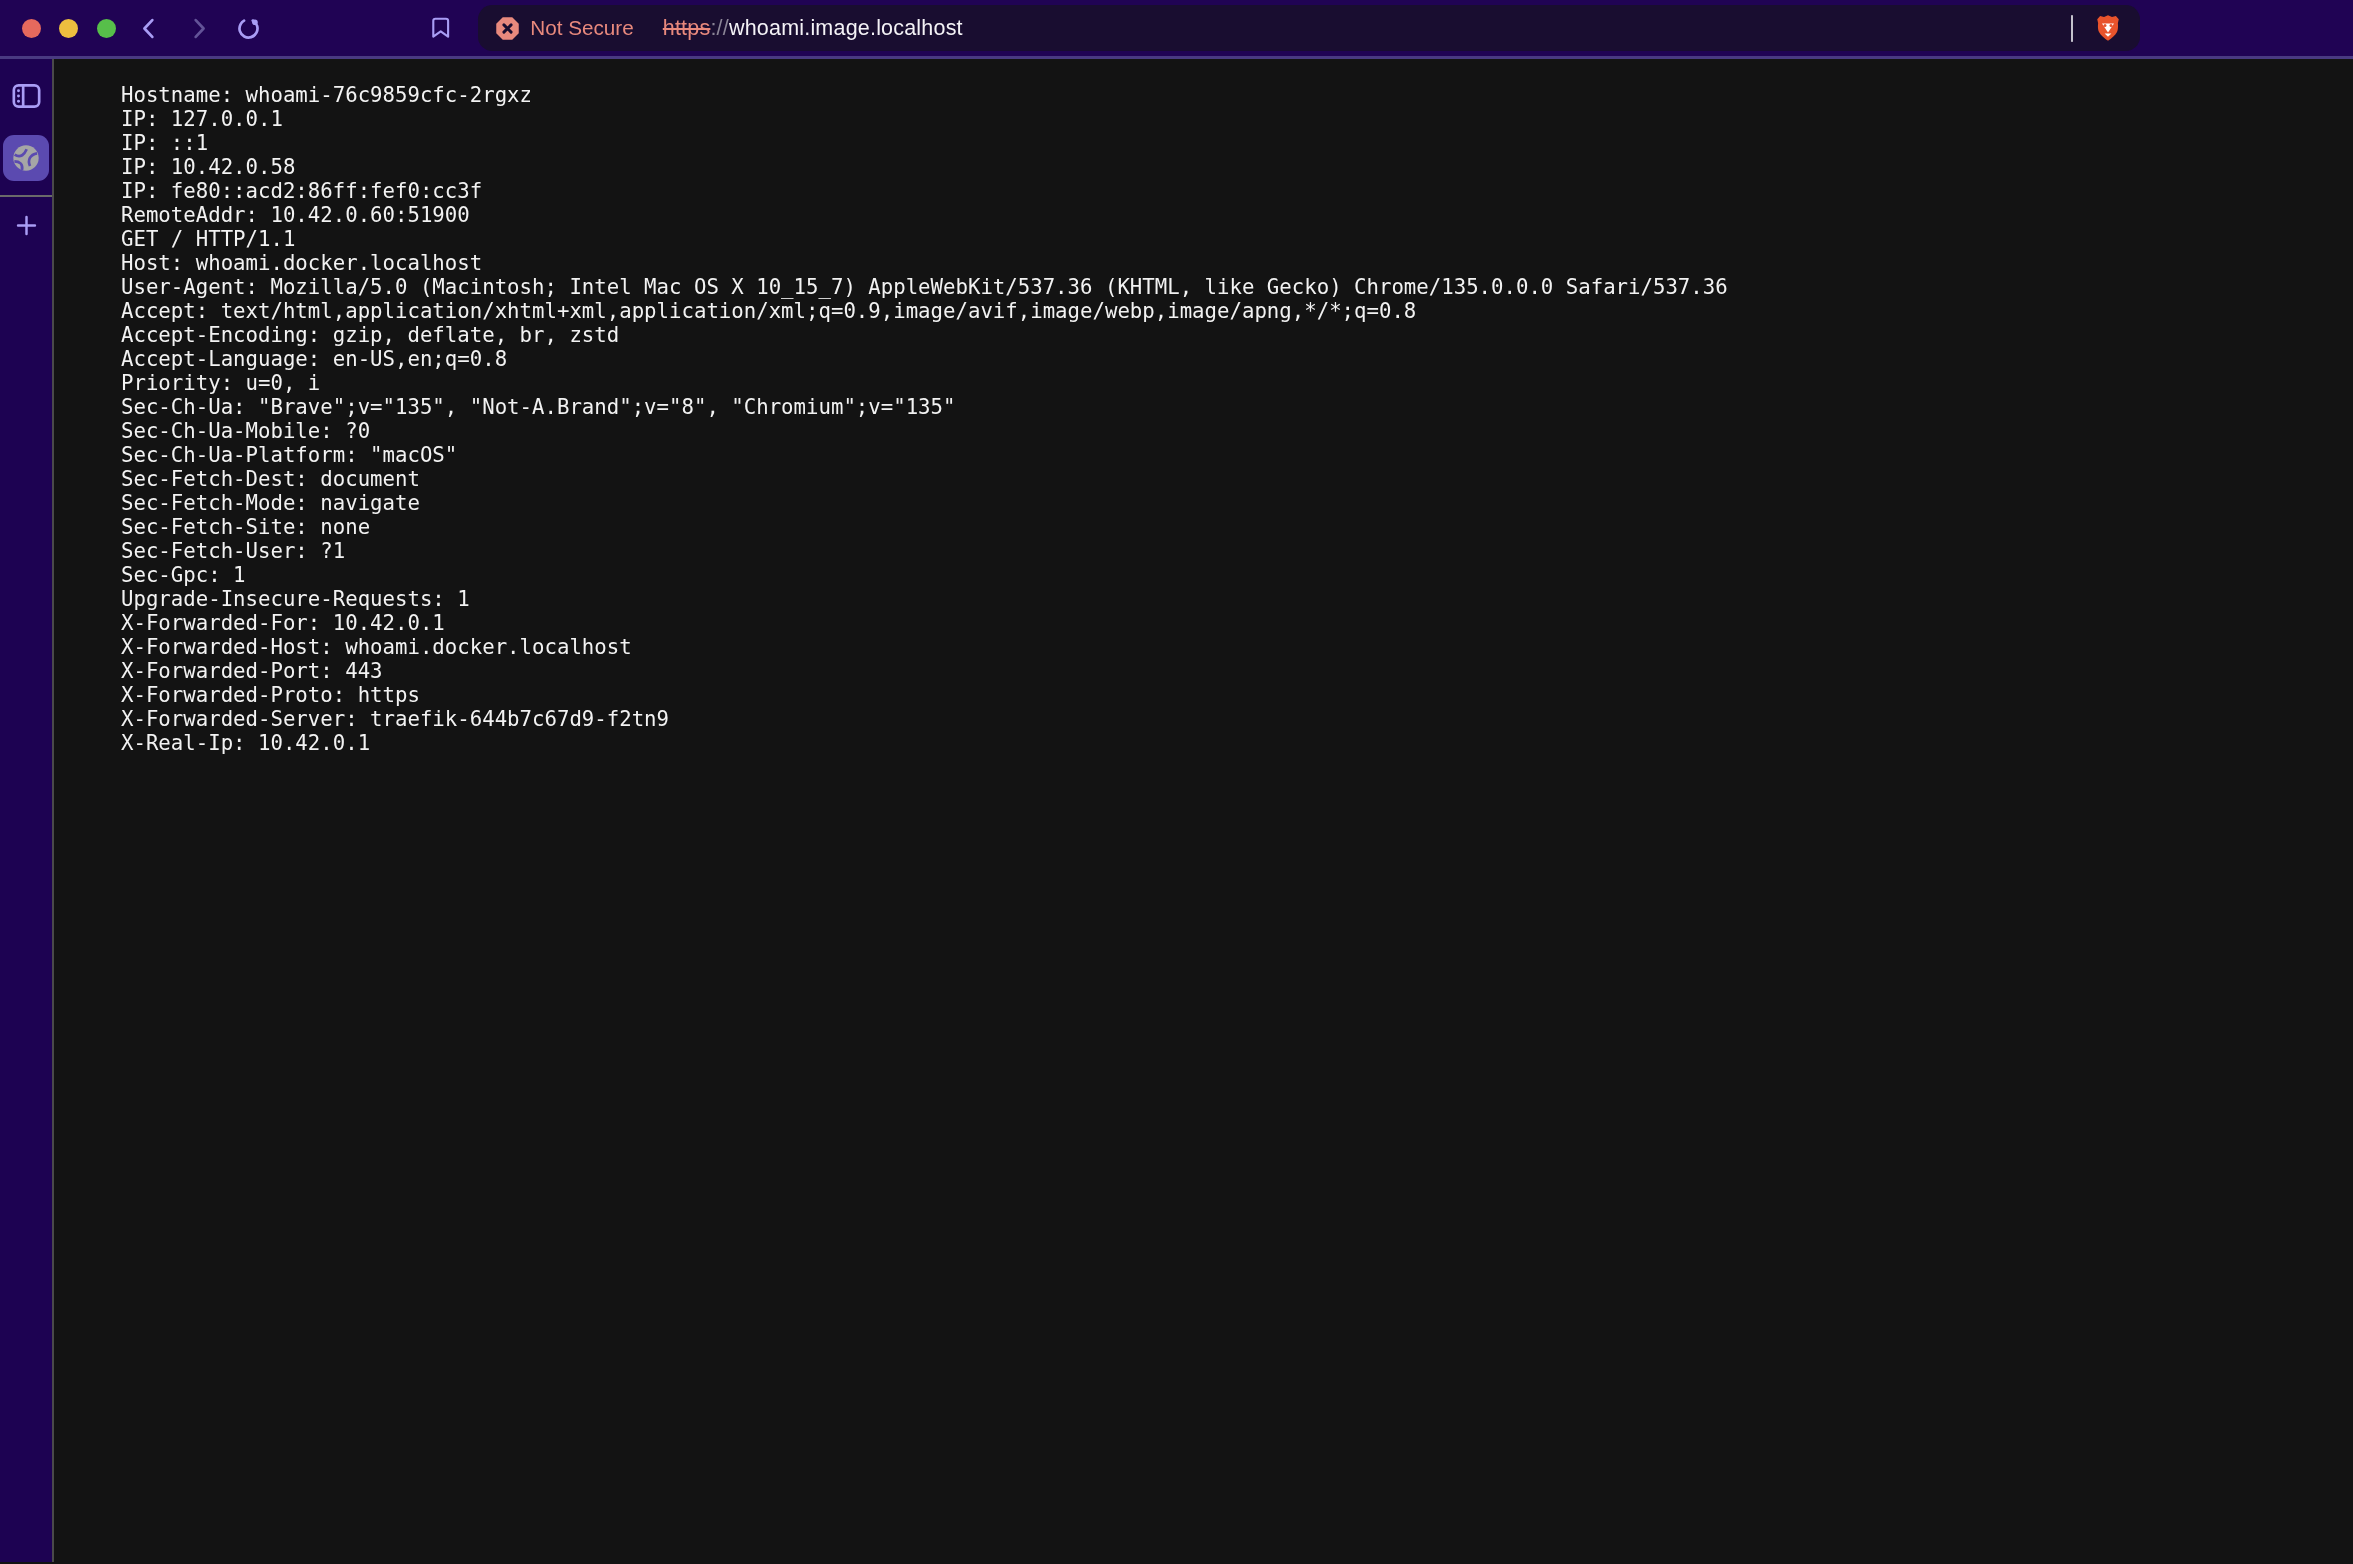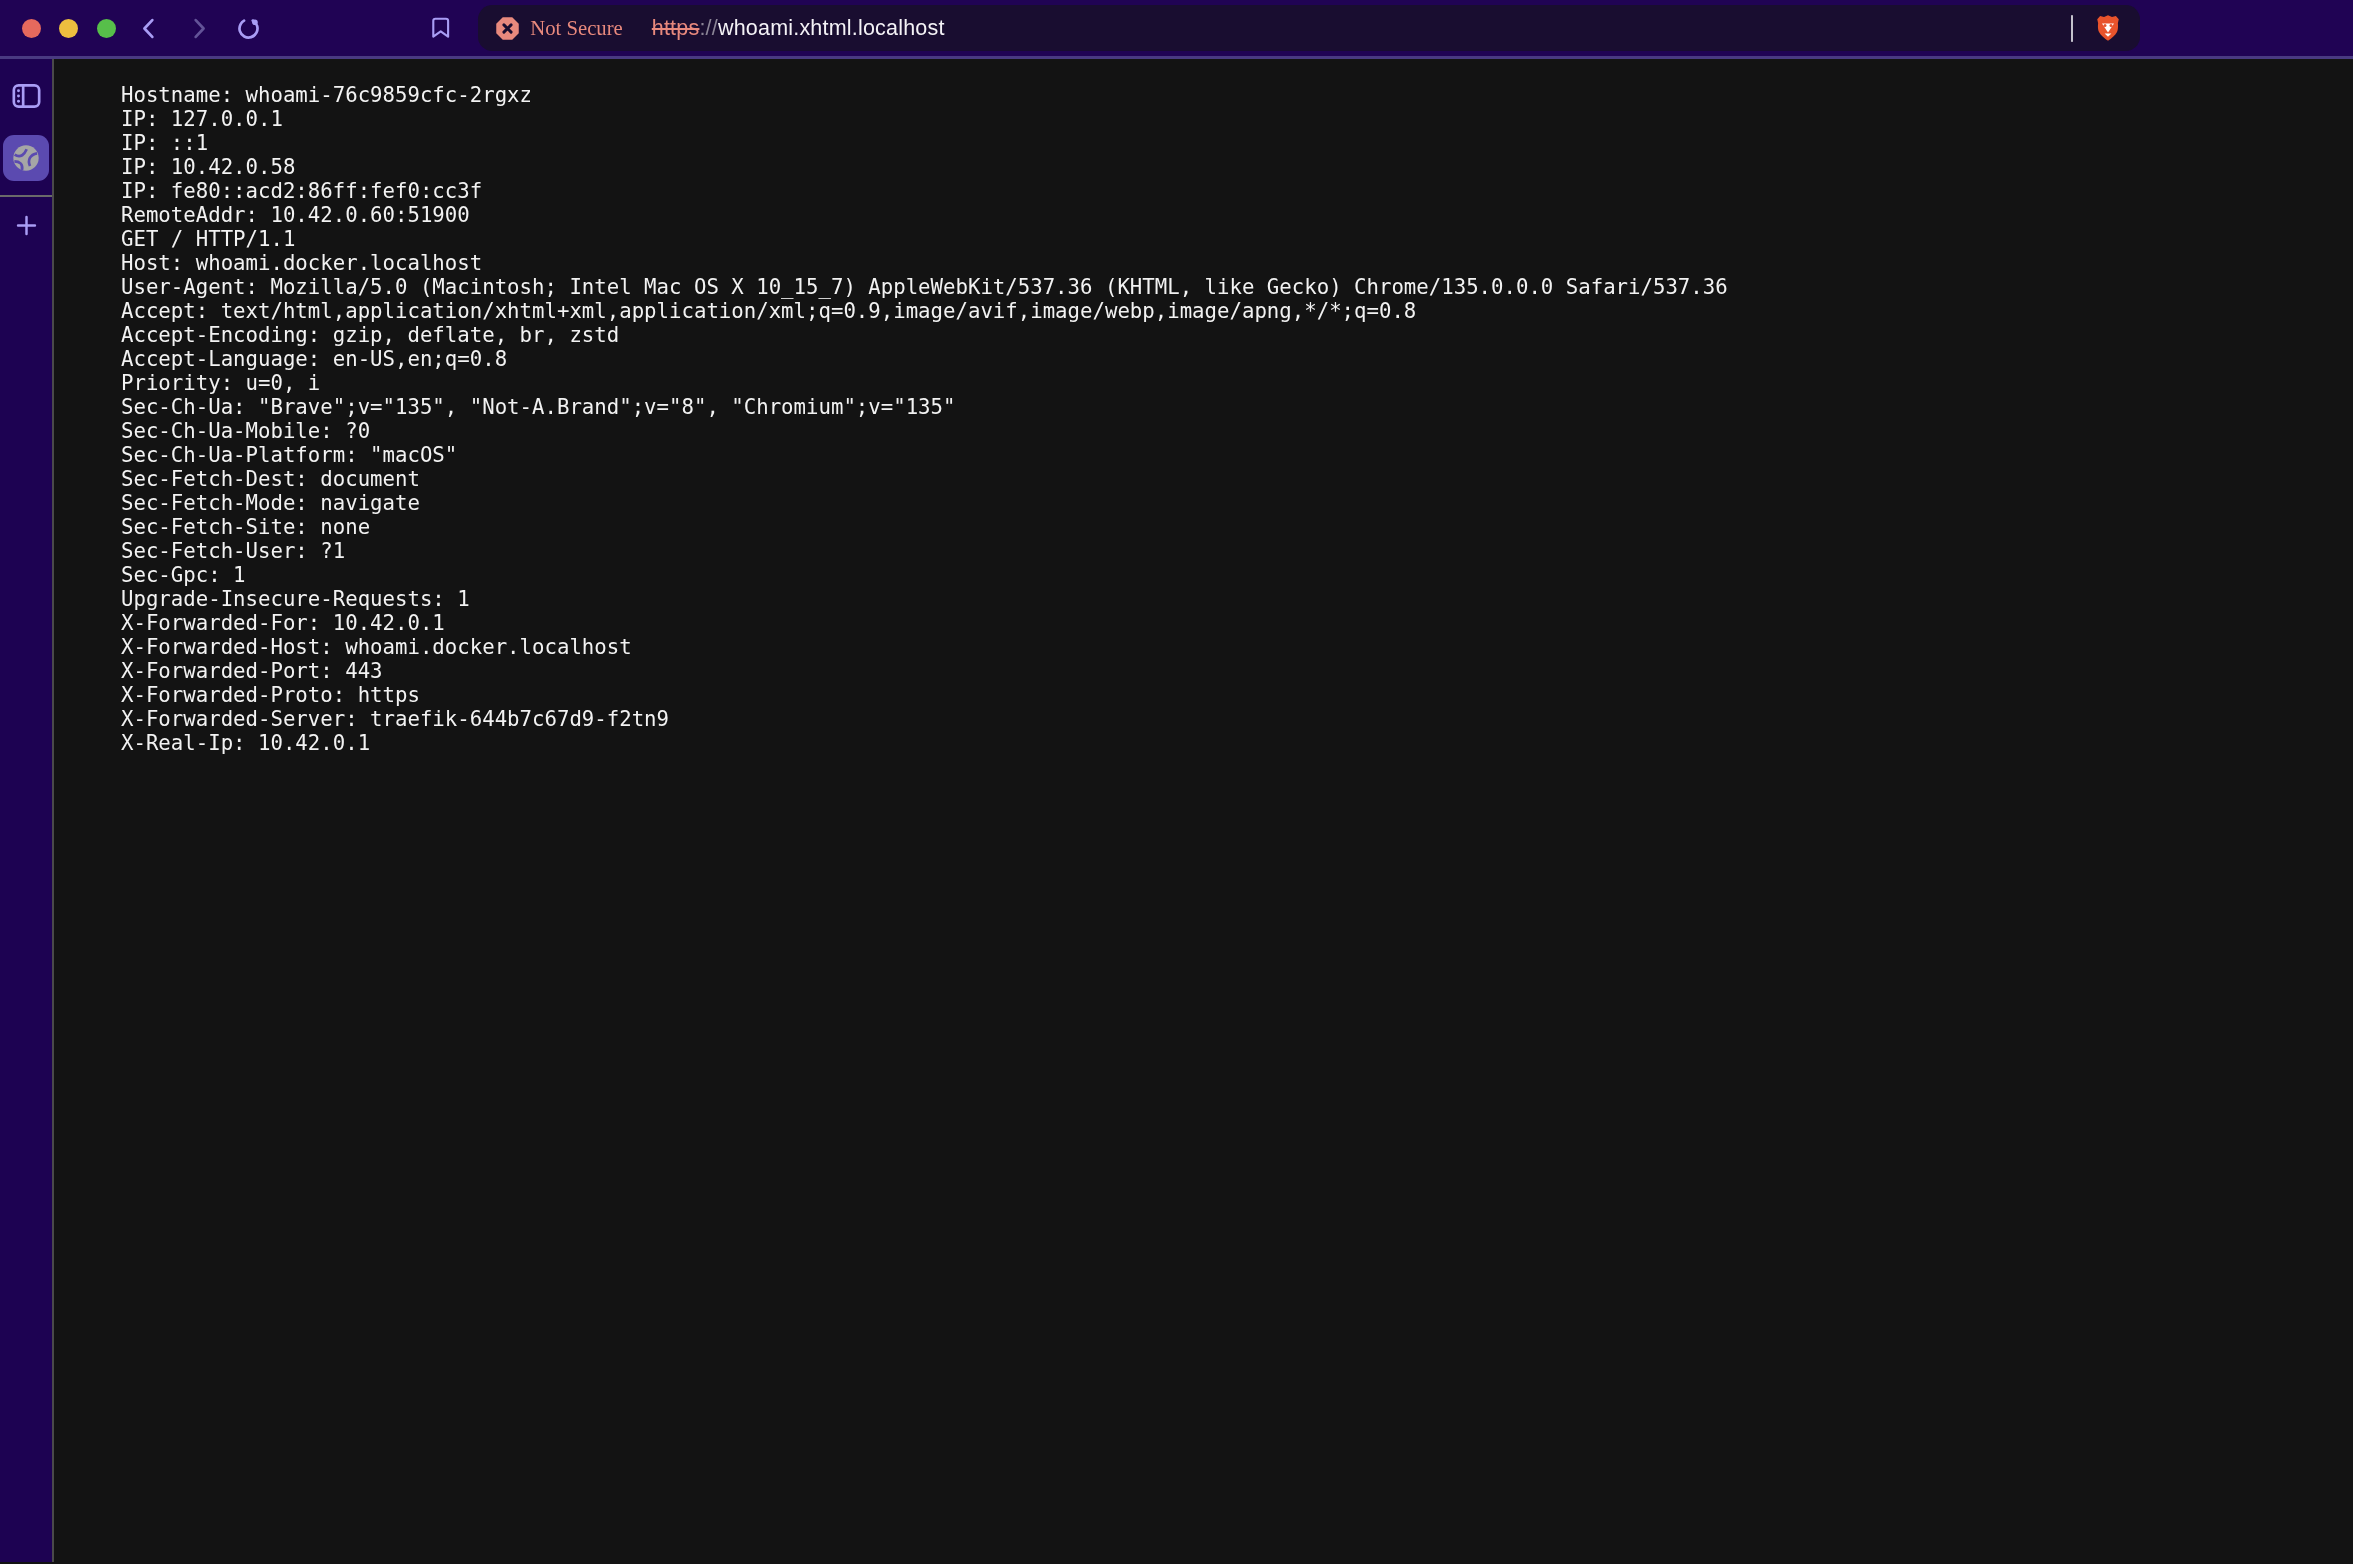--- a/index.html
+++ b/index.html
@@ -34,21 +34,21 @@
   .c-dim{color:var(--icon_purple_dim);}
 
   .bookmark{margin-left:161px;width:32px;height:32px;display:flex;align-items:center;justify-content:center;color:var(--icon_purple);}
   .bookmark svg{width:25.4px;height:25.4px;}
 
   .addressbar{
     margin-left:20.7px;width:1662px;height:46px;background:var(--addressbar_bg);
     border-radius:14.3px;display:flex;align-items:center;padding:0 16px;
   }
   .octicon{width:27px;height:27px;flex:0 0 auto;}
-  .badge-text{margin-left:9.5px;font-size:20.7px;color:var(--not_secure);font-family:Liberation Serif, serif;}
+  .badge-text{margin-left:9.5px;font-size:20.7px;color:var(--not_secure);}
   .url{margin-left:29px;font-size:21.5px;letter-spacing:0.2px;display:flex;align-items:flex-end;}
   .url .scheme{color:var(--not_secure);text-decoration:line-through;text-decoration-thickness:2px;}
   .url .sep{color:var(--url_separator);}
   .url .host{color:var(--url_host);}
   .bar-spacer{flex:1;}
   .vsep{width:1.6px;height:27px;background:#c4c2cc;margin-right:19px;border-radius:0.8px;}
   .brave{width:32px;height:32px;display:flex;align-items:center;justify-content:center;}
   .brave svg{width:30px;height:30px;}
 
   
@@ -116,21 +116,21 @@
   <div class="addressbar">
     <svg class="octicon" viewBox="0 0 24 24">
       <polygon points="7.8,2 16.2,2 22,7.8 22,16.2 16.2,22 7.8,22 2,16.2 2,7.8" fill="#e8897d"></polygon>
       <path d="M8.8 8.8 L15.2 15.2 M15.2 8.8 L8.8 15.2" stroke="#190d30" stroke-width="2.6" stroke-linecap="round"></path>
     </svg>
     <span class="badge-text">Not Secure</span>
 
     <span class="url">
       <span class="scheme">https</span>
         <span class="sep">://</span>
-        <span class="host">whoami.xhtml.localhost</span>
+        <span class="host">whoami.image.localhost</span>
     </span>
 
     <span class="bar-spacer"></span>
     <span class="vsep"></span>
     <div class="brave">
       <svg viewBox="0 0 24 24">
         <path d="M12 1.8 L15.2 3.2 L18.3 2.4 L20.6 5 L19.9 8.2 C19.9 8.2 20.5 12.5 19.2 15.2 C17.9 17.9 14.6 20.5 12 22.2 C9.4 20.5 6.1 17.9 4.8 15.2 C3.5 12.5 4.1 8.2 4.1 8.2 L3.4 5 L5.7 2.4 L8.8 3.2 Z" fill="#e8532c"></path>
         <polygon points="7.2,8.3 16.8,8.3 12,15.6" fill="#ffffff"></polygon>
         <polygon points="9.3,16.4 14.7,16.4 12,19" fill="#ffffff"></polygon>
         <circle cx="9.6" cy="10" r="1.2" fill="#e8532c"></circle>

